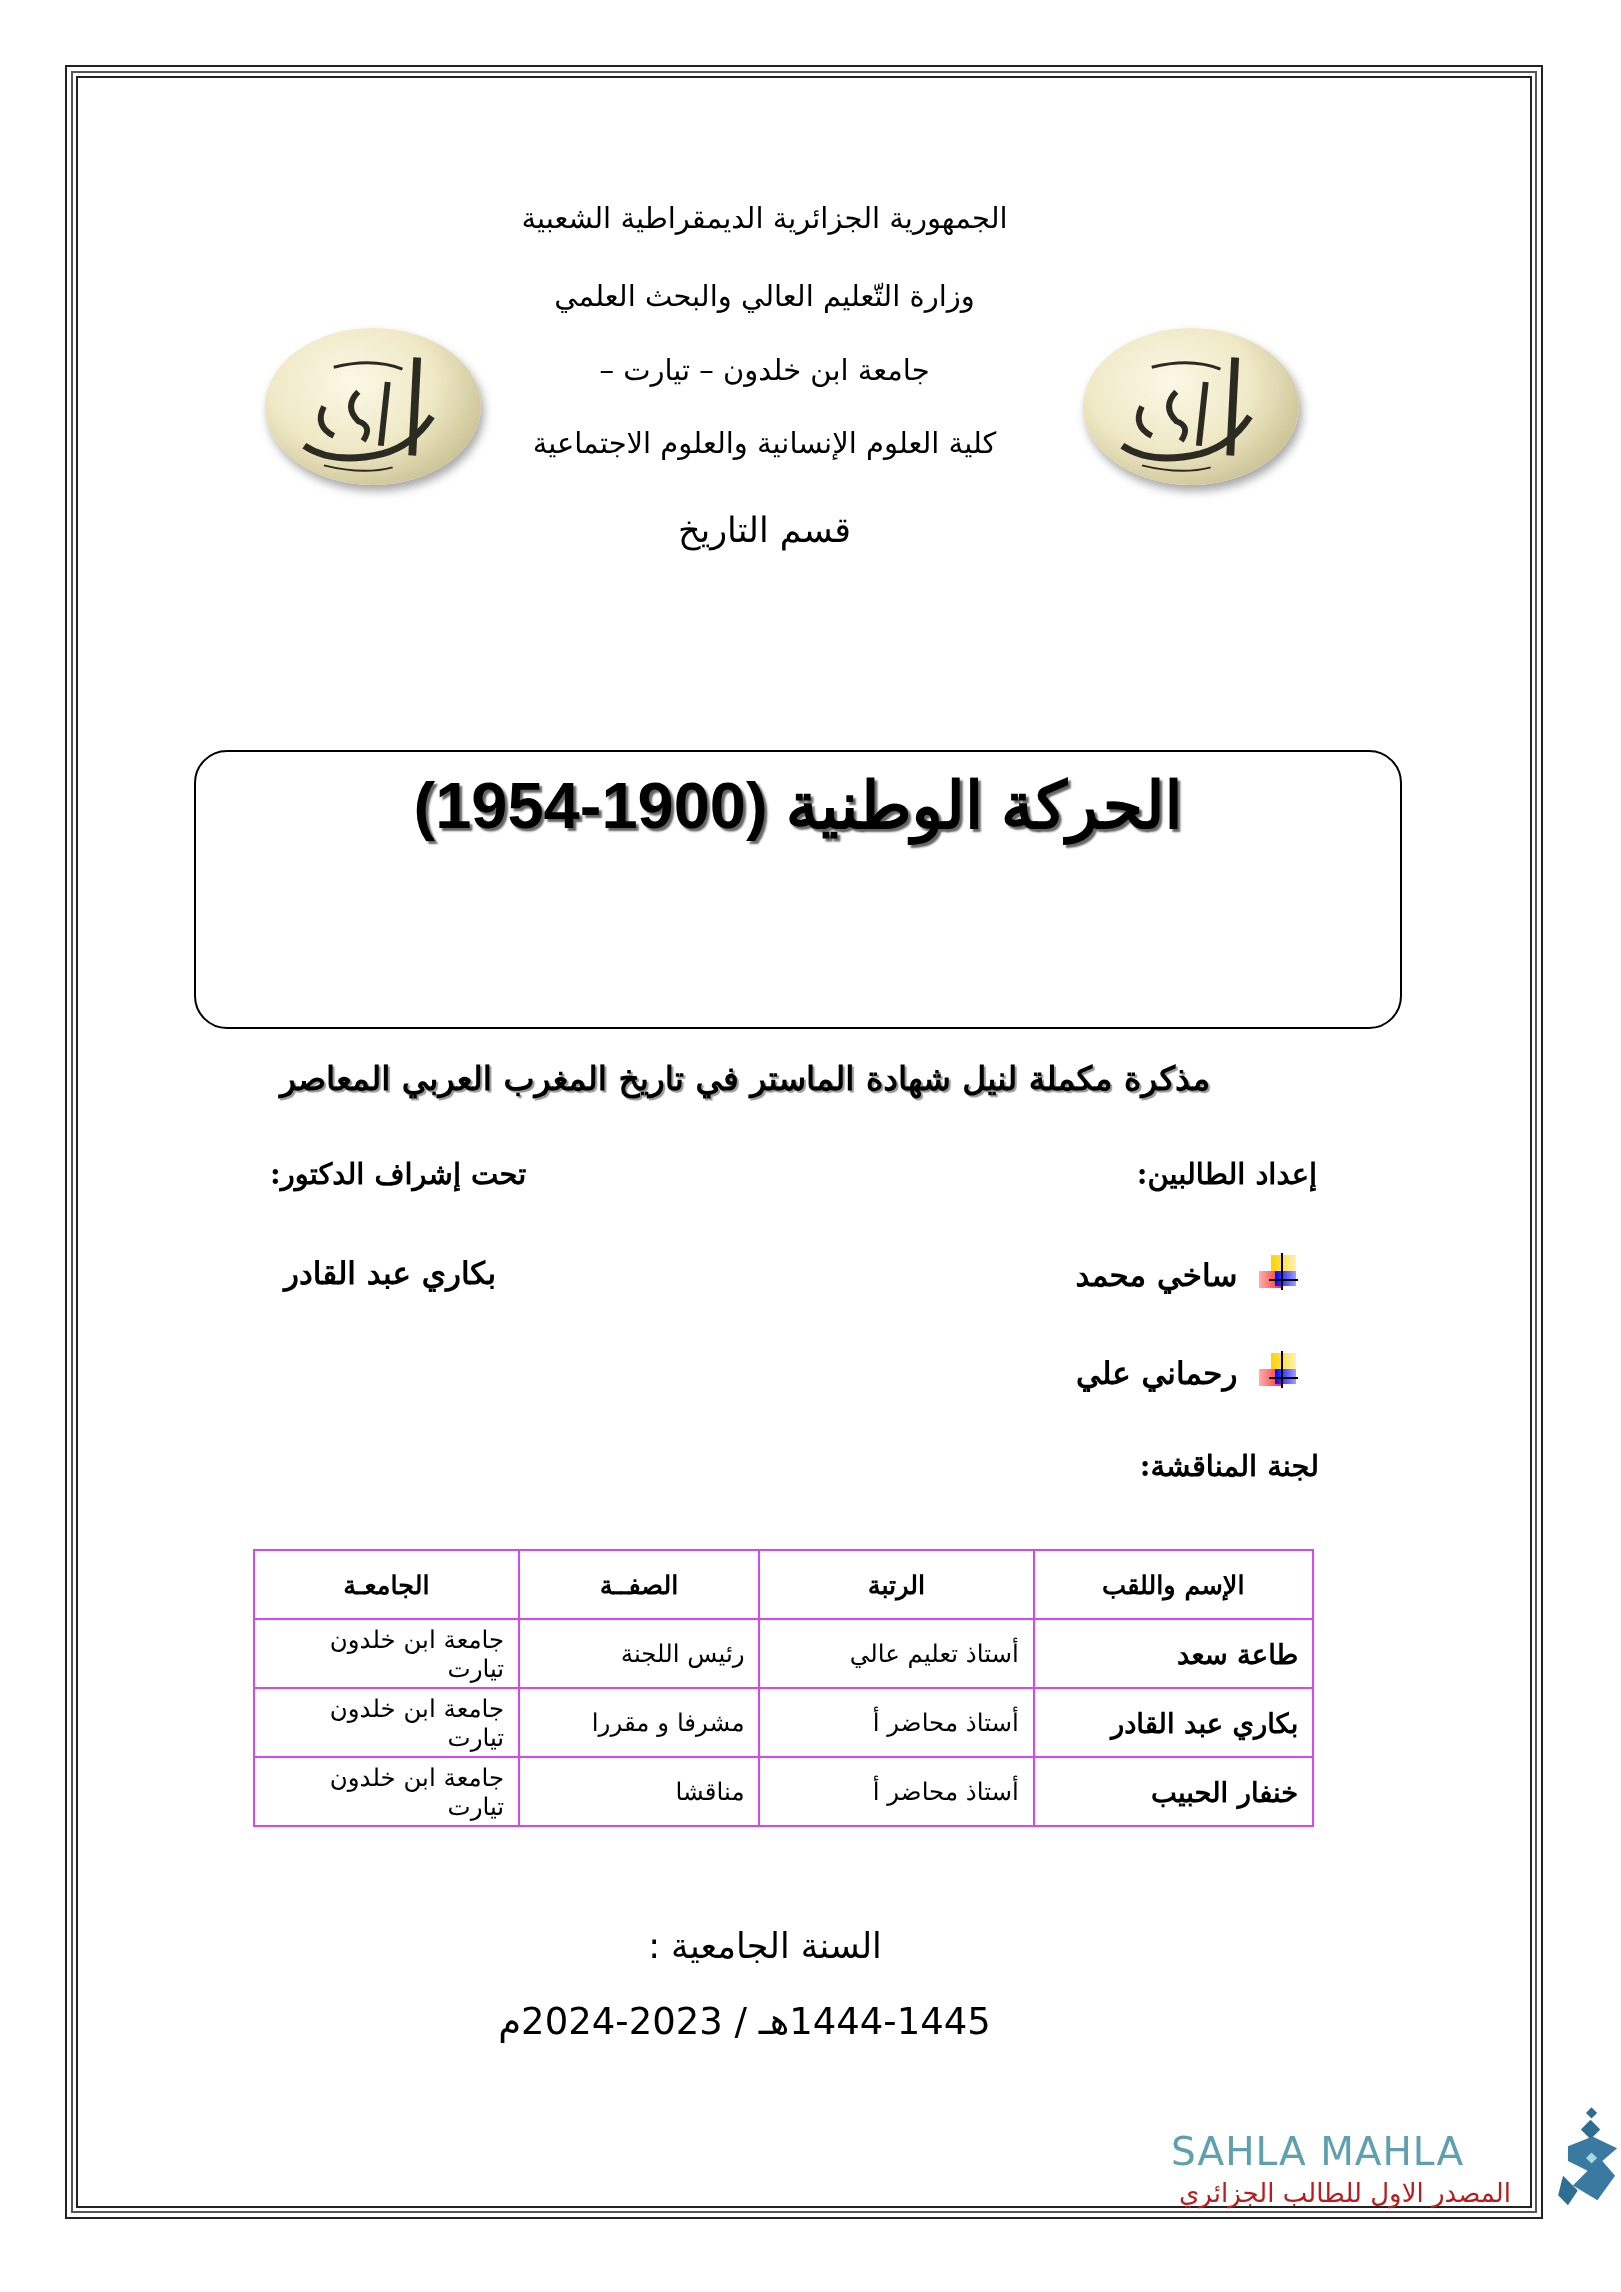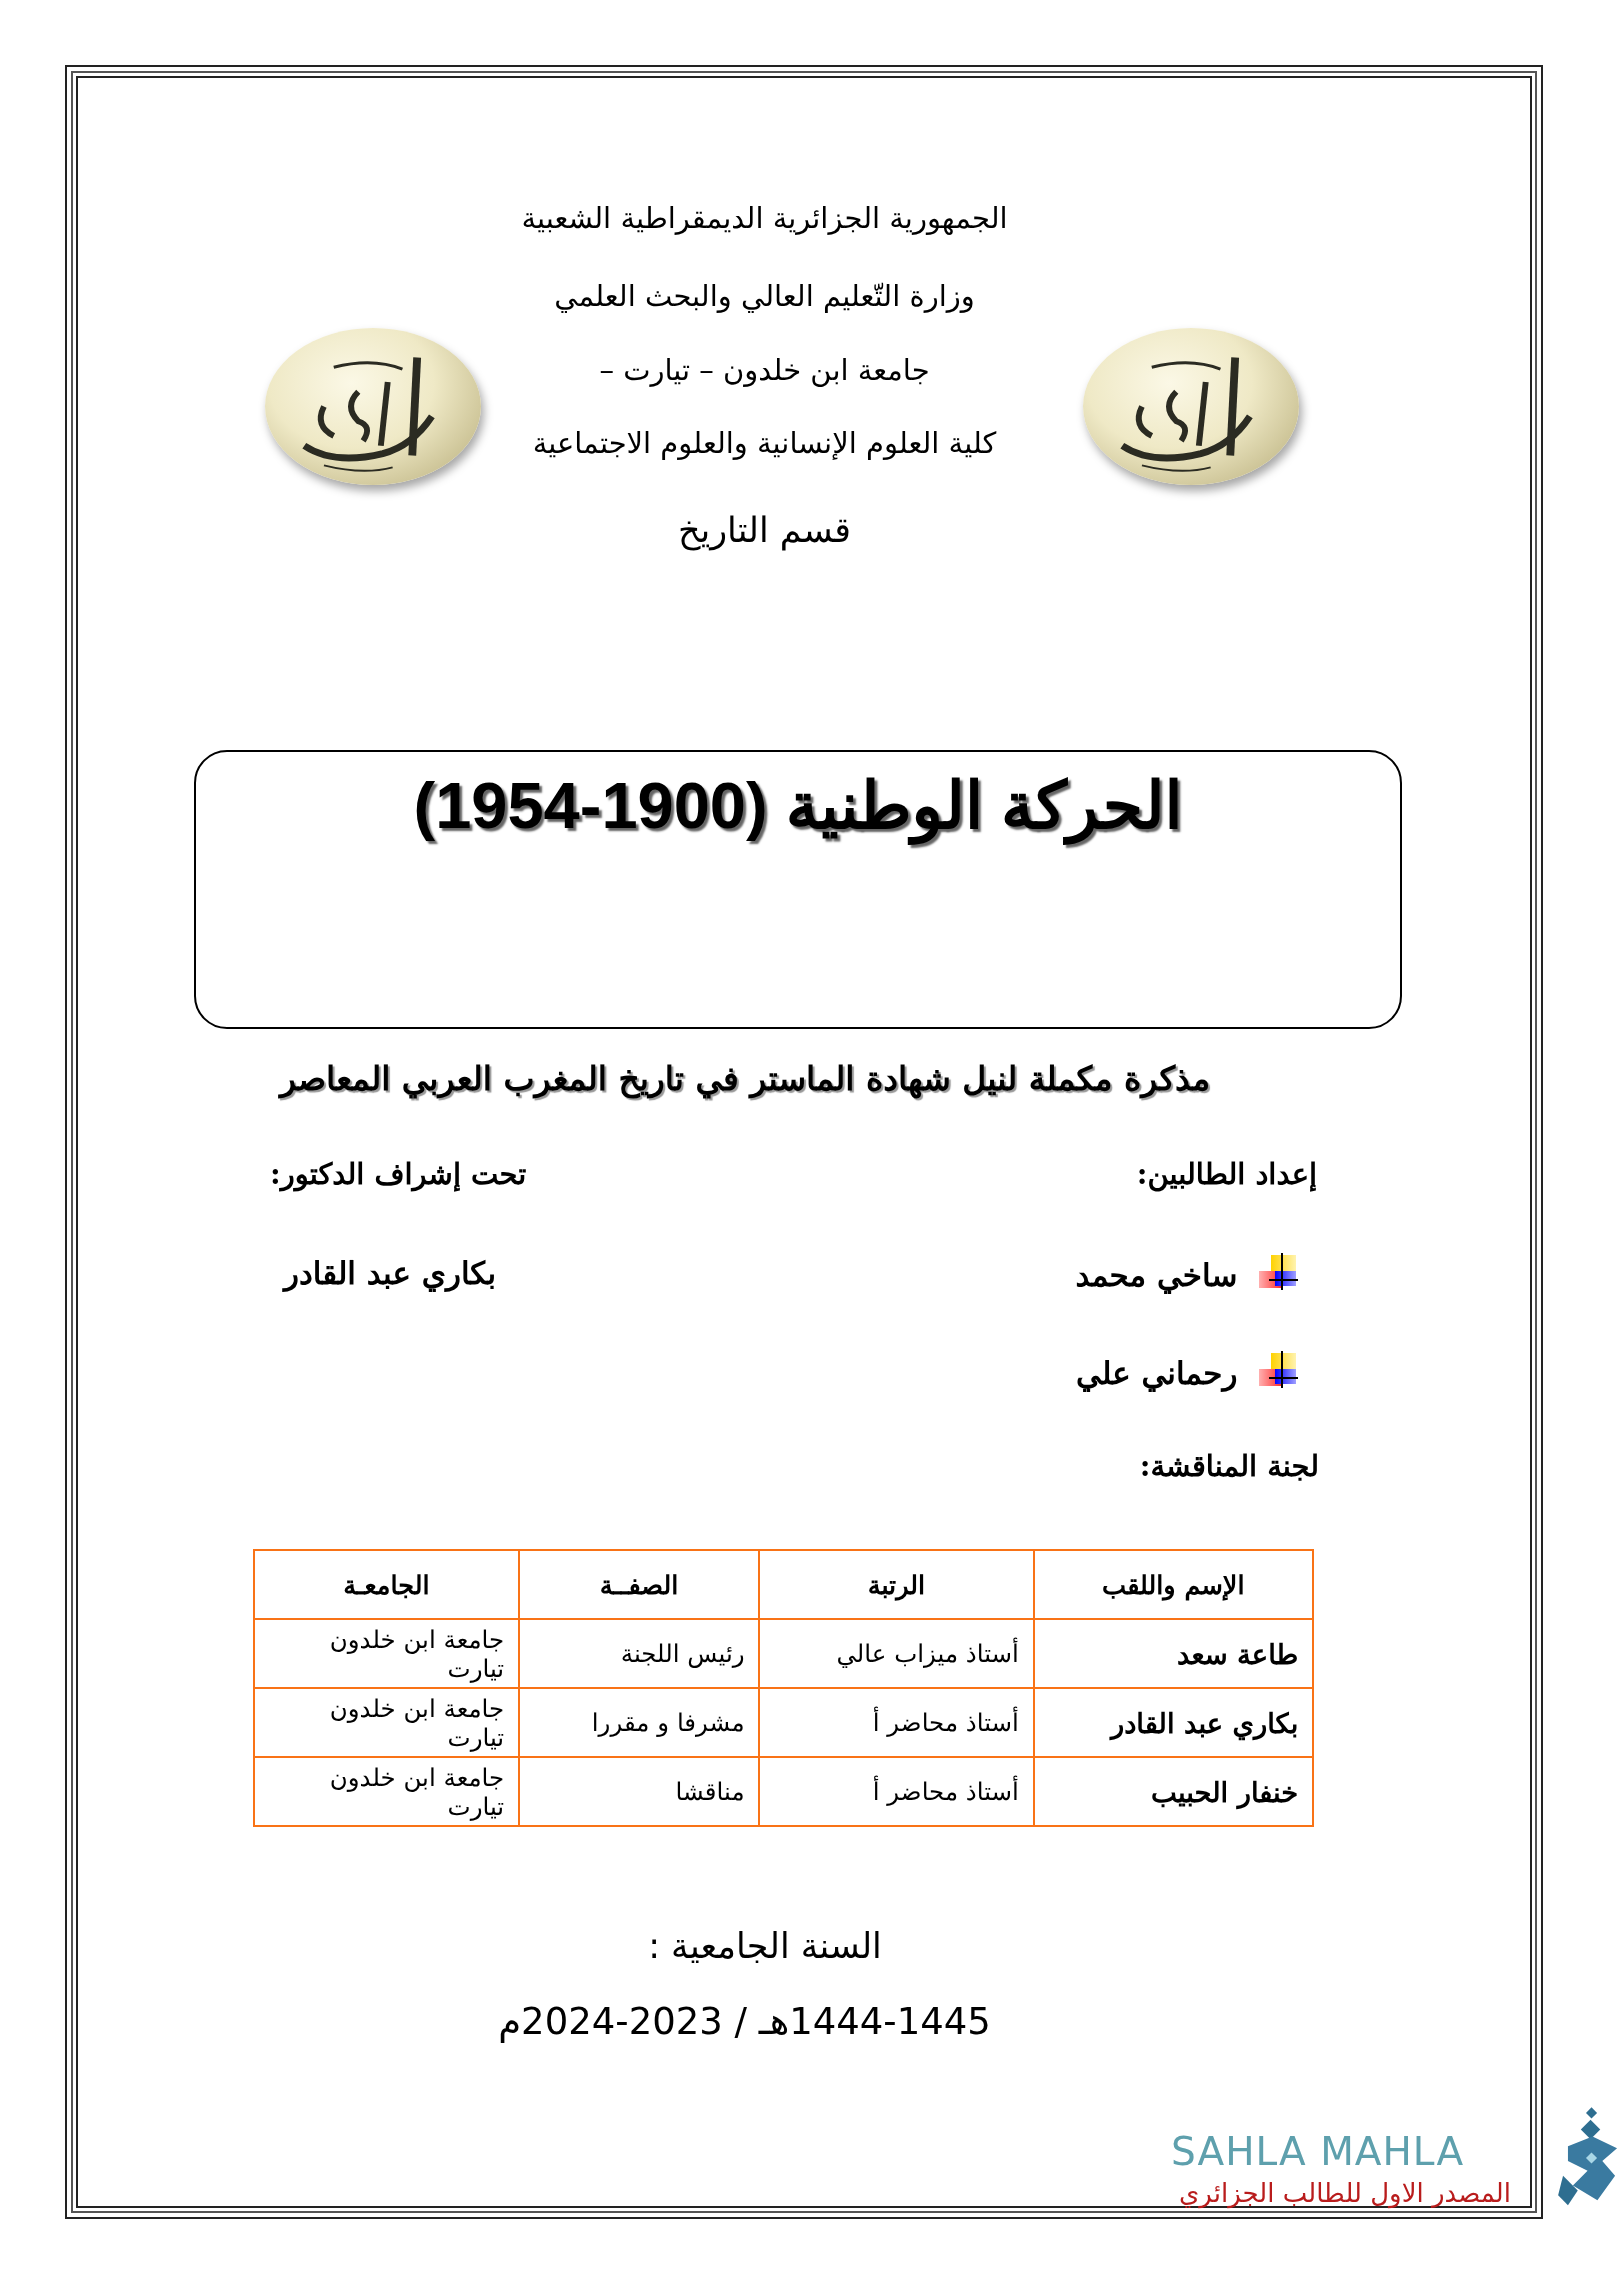--- a/index.html
+++ b/index.html
@@ -52,21 +52,21 @@
   .bullet .r { position: absolute; left: 0; top: 15.7px; width: 21.6px; height: 17.6px; background: linear-gradient(90deg,#ffb0b0,#ff3030); }
   .bullet .b { position: absolute; left: 15.7px; top: 15.7px; width: 21.6px; height: 15.7px; background: linear-gradient(90deg,#0000ff,#a0a0ff); }
   .bullet .v { position: absolute; left: 21.6px; top: -2px; width: 2.9px; height: 37px; background: #000; }
   .bullet .h { position: absolute; left: 9.8px; top: 23.5px; width: 29px; height: 2.9px; background: #000; }
 
   table.committee {
     position: absolute; left: 253px; top: 1549px; width: 1061px;
     border-collapse: collapse; direction: rtl;
   }
   table.committee td, table.committee th {
-    border: 2px solid #f97316; height: 67px; font-size: 24.5px; padding: 0 13.7px;
+    border: 2px solid #d946ef; height: 67px; font-size: 24.5px; padding: 0 13.7px;
   }
   table.committee th { font-weight: bold; text-align: center; font-size: 25.5px; }
   table.committee td.name { font-weight: bold; text-align: right; font-size: 27.4px; }
   table.committee td.plain { text-align: right; }
 
   .year-label { position: absolute; left: 510px; width: 510px; top: 1926px; text-align: center; font-family: "DejaVu Sans", sans-serif; font-size: 35px; }
   .year-value { position: absolute; left: 470px; width: 549px; top: 2000px; text-align: center; font-family: "DejaVu Sans", sans-serif; font-size: 37px; direction: rtl; }
 
   .watermark { position: absolute; left: 1171px; top: 2117px; width: 392px; height: 118px; }
   .wm-text { position: absolute; left: 0; top: 11.8px; font-family: "DejaVu Sans", sans-serif; font-size: 39px; color: #5ea0ad; letter-spacing: 1px; direction: ltr; white-space: nowrap; }
@@ -144,21 +144,21 @@
 <table class="committee">
   <tbody>
       <tr>
     <th style="width:250px;">الإسم واللقب</th>
     <th style="width:245px;">الرتبة</th>
     <th style="width:211px;">الصفــة</th>
     <th>الجامعـة</th>
   </tr>
   <tr>
     <td class="name">طاعة سعد</td>
-    <td class="plain">أستاذ ميزاب عالي</td>
+    <td class="plain">أستاذ تعليم عالي</td>
     <td class="plain">رئيس اللجنة</td>
     <td class="plain">جامعة ابن خلدون تيارت</td>
   </tr>
   <tr>
     <td class="name">بكاري عبد القادر</td>
     <td class="plain">أستاذ محاضر أ</td>
     <td class="plain">مشرفا و مقررا</td>
     <td class="plain">جامعة ابن خلدون تيارت</td>
   </tr>
   <tr>

